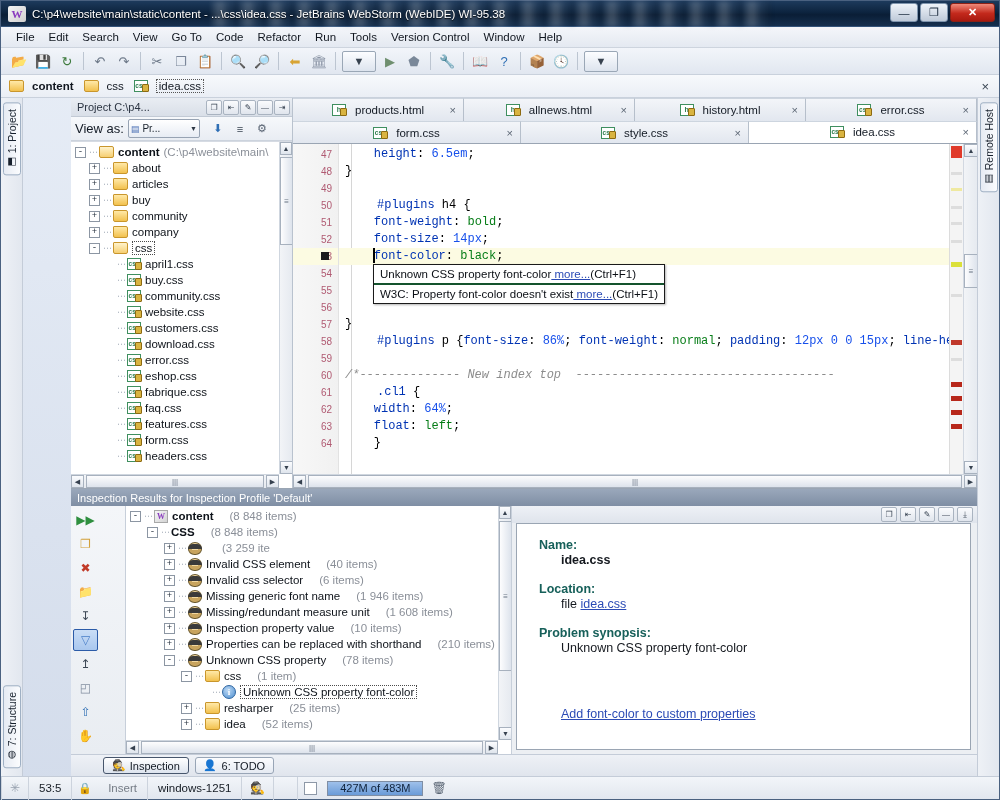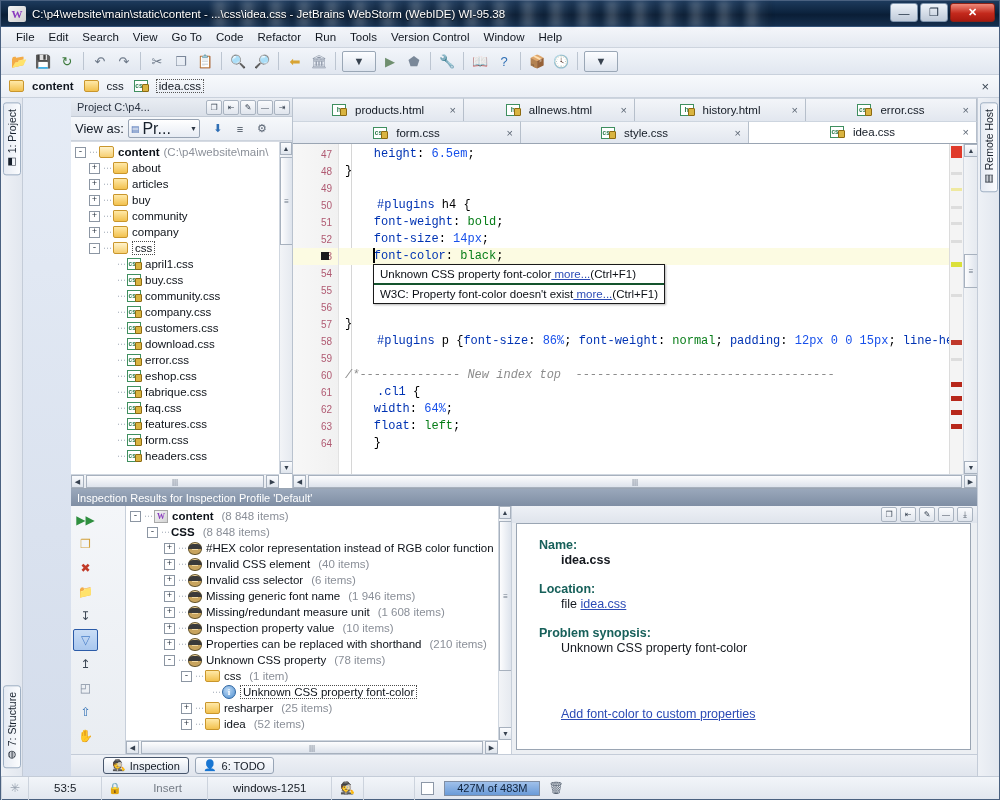--- a/index.html
+++ b/index.html
@@ -148,21 +148,21 @@
     background: linear-gradient(180deg,#f6f8fb,#e9edf3);
     display: flex; align-items: center; padding: 0 4px; gap: 4px;
     border-bottom: 1px solid #ccd3dd;
   }
   .viewas-label { font-size: 13px; color: #121a24; }
   .viewas-select {
     display: flex; align-items: center; gap: 3px;
     border: 1px solid #97a3b3; border-radius: 2px; height: 19px; padding: 0 2px;
     background: linear-gradient(180deg,#ffffff,#e7ecf4); min-width: 72px;
   }
-  .viewas-select .sel-text { font-size: 16px; color: #17202b; flex: 1 1 auto; }
+  .viewas-select .sel-text { font-size: 10px; color: #17202b; flex: 1 1 auto; }
   .tree {
     flex: 1 1 auto; background: #ffffff; overflow: hidden; position: relative;
     border-top: 1px solid #d6dbe3;
   }
   .tree-scroll { position: absolute; left: 0; top: 0; right: 13px; bottom: 0; overflow: hidden; padding: 2px 0 0 2px;}
   .trow { display: flex; align-items: center; height: 16px; font-size: 11.5px; color: #0d1219; white-space: nowrap; }
   .twist {
     width: 11px; height: 11px; border: 1px solid #8c96a3; background: #fff;
     font-size: 9px; line-height: 9px; text-align: center; color: #2b3542;
     margin-right: 3px; flex: 0 0 11px; font-family: "Liberation Mono", monospace;
@@ -312,21 +312,21 @@
   }
   .itool.sel { border: 1px solid #2b5ba8; background: linear-gradient(180deg,#c9ddf6,#a9c7ee); }
   .insp-tree {
     flex: 1 1 auto; background: #fff; position: relative; overflow: hidden;
     border-right: 1px solid #c7cfda;
   }
   .insp-tree-inner { position: absolute; left: 0; top: 0; right: 13px; bottom: 14px; overflow: hidden; padding-top: 2px; }
   .irow { display: flex; align-items: center; height: 16px; font-size: 11.5px; white-space: nowrap; }
   .ititle { color: #0d1219; }
   .ititle.bold { font-weight: bold; }
-  .icount { color: #8a8f98; margin-left: 8px; }
+  .icount { color: #8a8f98; margin-left: 16px; }
   .bug-ico {
     width: 14px; height: 13px; flex: 0 0 14px; margin-right: 4px;
     border-radius: 50% 50% 45% 45%;
     background: radial-gradient(circle at 50% 30%, #f2d8a0 0 42%, #c8a45e 43% 100%);
     border: 1px solid #6b5a30; position: relative;
   }
   .bug-ico::before {
     content: ""; position: absolute; left: -1px; top: 1px; right: -1px; height: 5px;
     background: #3a3a3a; border-radius: 6px 6px 0 0;
   }
@@ -371,21 +371,21 @@
   .tooltab.active { border-color: #47566c; background: linear-gradient(180deg,#ffffff,#dde4ee); }
   
   .statusbar {
     height: 23px; flex: 0 0 23px;
     background: linear-gradient(180deg,#f2f5f9,#e2e7ef);
     border-top: 1px solid #c4ccd8;
     display: flex; align-items: center; font-size: 11.5px; color: #151b23;
   }
   .sb-msg { padding-left: 26px; flex: 1 1 auto; white-space: nowrap; }
   .sb-cell {
-    height: 23px; display: flex; align-items: center; padding: 0 25px;
+    height: 23px; display: flex; align-items: center; padding: 0 10px;
     border-left: 1px solid #ccd3dd; white-space: nowrap;
   }
   .sb-gray { color: #757c86; }
   .mem-bar {
     width: 96px; height: 15px; border: 1px solid #7f8ea4;
     background: linear-gradient(180deg,#9fc0ea,#6a9bd8);
     display: flex; align-items: center; justify-content: center;
     font-size: 11px; color: #10233c;
   }
   .mini-box { width: 13px; height: 13px; border: 1px solid #8d98a7; background: #fff; }
@@ -571,21 +571,21 @@
                 <div class="trow" style="padding-left: 30px;">
                   <span class="twist none"></span>
                   <span class="dots">⋯</span>
                   <span class="css-ico">css</span>
                   <span class="tnode-name">community.css</span>
                 </div>
                 <div class="trow" style="padding-left: 30px;">
                   <span class="twist none"></span>
                   <span class="dots">⋯</span>
                   <span class="css-ico">css</span>
-                  <span class="tnode-name">company.css</span>
+                  <span class="tnode-name">website.css</span>
                 </div>
                 <div class="trow" style="padding-left: 30px;">
                   <span class="twist none"></span>
                   <span class="dots">⋯</span>
                   <span class="css-ico">css</span>
                   <span class="tnode-name">customers.css</span>
                 </div>
                 <div class="trow" style="padding-left: 30px;">
                   <span class="twist none"></span>
                   <span class="dots">⋯</span>
@@ -803,21 +803,20 @@
                 <div class="irow" style="padding-left: 21px;">
                   <span class="twist">-</span>
                   <span class="dots">⋯</span>
                   <span class="ititle bold">CSS</span>
                   <span class="icount">(8 848 items)</span>
                 </div>
                 <div class="irow" style="padding-left: 38px;">
                   <span class="twist">+</span>
                   <span class="dots">⋯</span>
                   <span class="bug-ico"></span>
-                  <span class="ititle">#HEX color representation instead of RGB color function</span>
                   <span class="icount">(3 259 ite</span>
                 </div>
                 <div class="irow" style="padding-left: 38px;">
                   <span class="twist">+</span>
                   <span class="dots">⋯</span>
                   <span class="bug-ico"></span>
                   <span class="ititle">Invalid CSS element</span>
                   <span class="icount">(40 items)</span>
                 </div>
                 <div class="irow" style="padding-left: 38px;">

